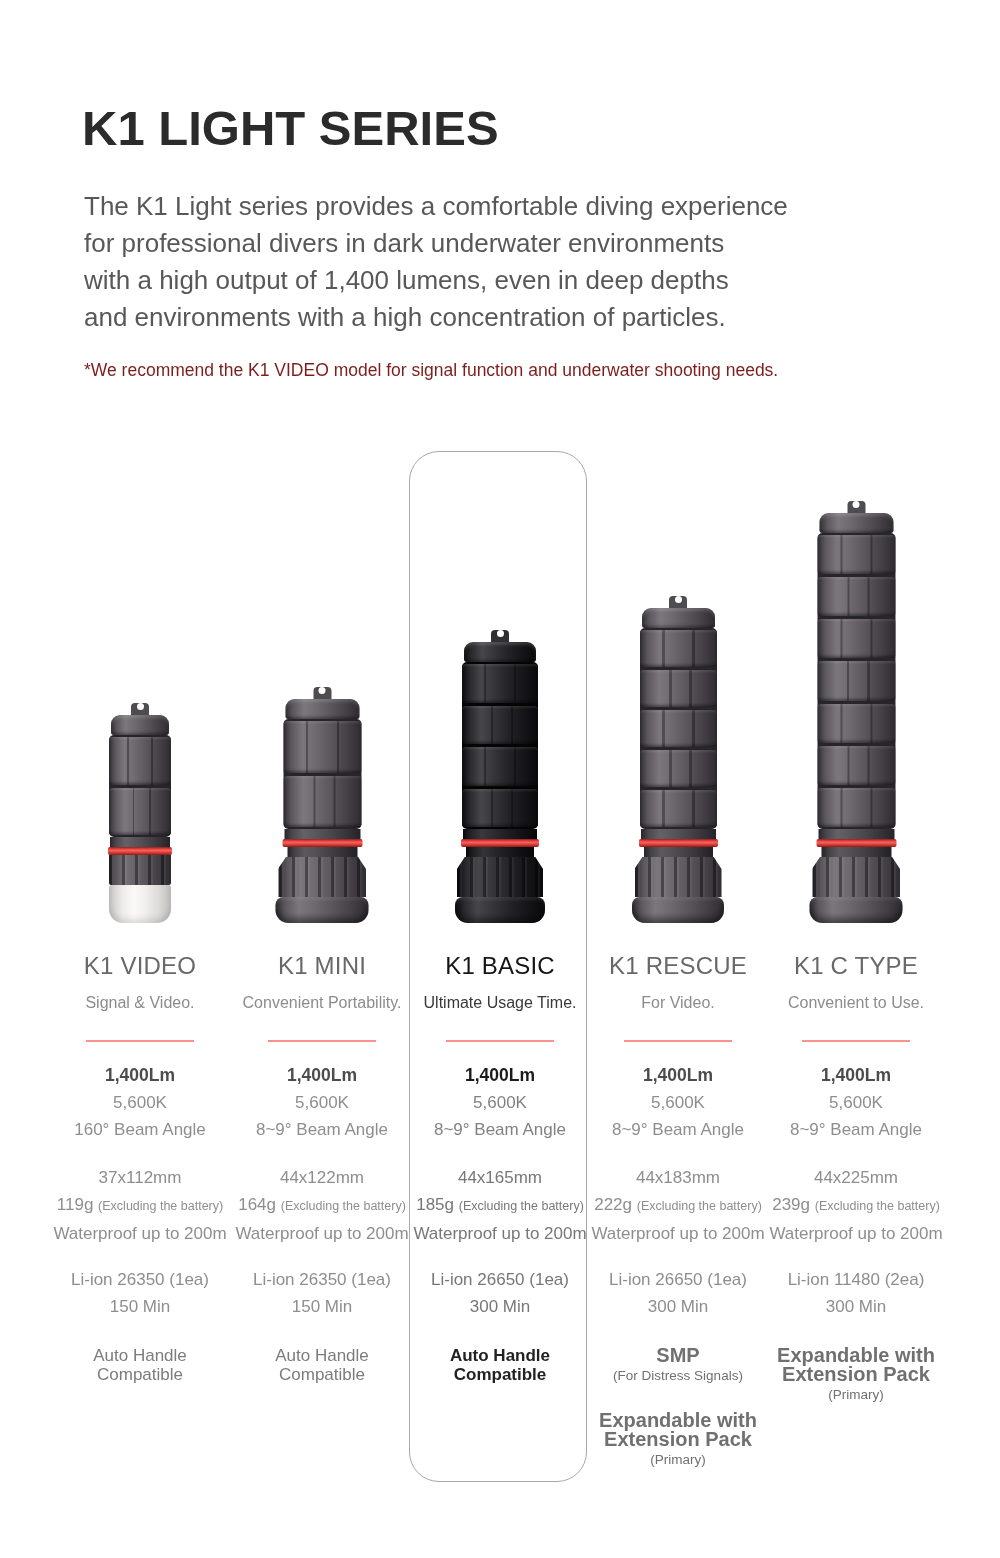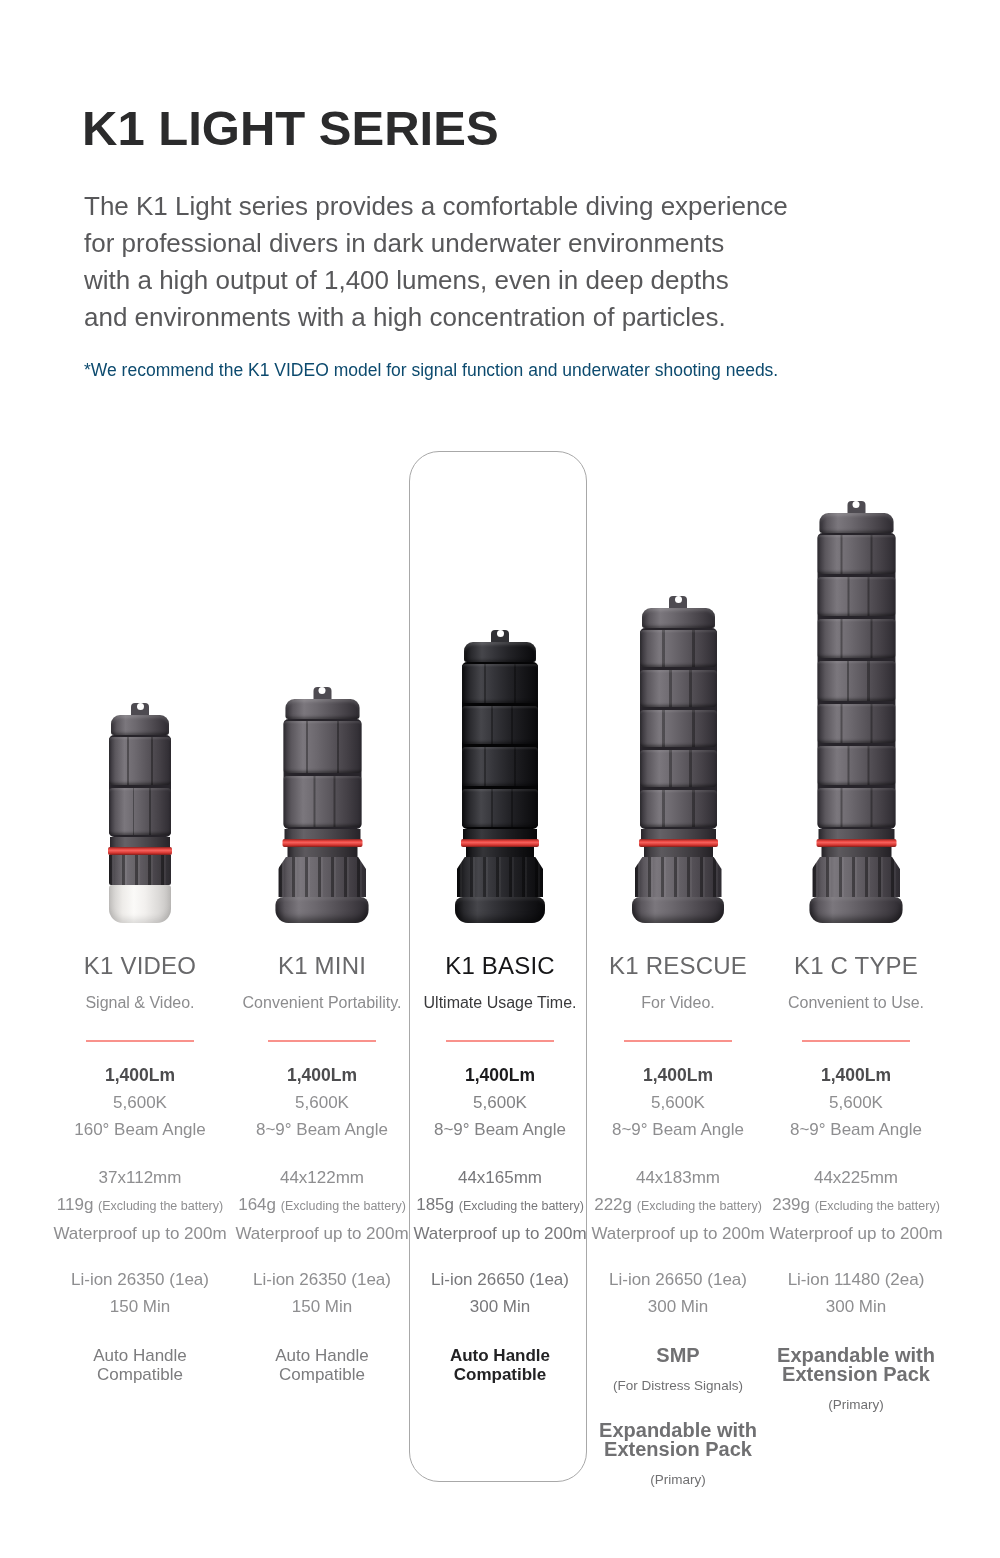--- a/index.html
+++ b/index.html
@@ -3,21 +3,21 @@
 <meta charset="utf-8">
 <style>
   html,body{margin:0;padding:0;background:#fff;}
   body{font-family:"Liberation Sans", sans-serif;}
   .page{position:relative;width:1000px;height:1558px;background:#ffffff;overflow:hidden;}
 
   .h1{position:absolute;left:82px;top:100px;font-size:49px;line-height:56px;font-weight:600;
       color:#2b2b2c;letter-spacing:0;}
   .desc{position:absolute;left:84px;top:188px;width:860px;font-size:26px;line-height:37px;
       color:#58585a;white-space:pre-line;}
-  .note{position:absolute;left:84px;top:360px;font-size:17.5px;color:#0c4a6e;}
+  .note{position:absolute;left:84px;top:360px;font-size:17.5px;color:#7f1d1d;}
 
   .hlbox{position:absolute;left:409px;top:451px;width:178px;height:1031px;
       border:1px solid #a8a8a8;border-radius:30px;box-sizing:border-box;background:transparent;}
 
   .col{position:absolute;top:4px;width:178px;height:100%;text-align:center;}
   .col-0{left:51px;} .col-1{left:233px;} .col-2{left:411px;} .col-3{left:589px;} .col-4{left:767px;}
 
   .flashlight{position:absolute;bottom:642px;left:50%;transform:translateX(-50%);}
 
   .row{position:absolute;left:0;width:100%;}
@@ -25,21 +25,21 @@
   .tagline{top:990px;font-size:16px;color:#8c8c8e;}
   .divider{top:1036px;left:50%;transform:translateX(-50%);width:108px;height:2px;background:#f9928c;}
   .g1{top:1058px;font-size:17px;line-height:27px;color:#8e8e90;}
   .lumens{font-size:17.5px;font-weight:700;color:#4c4c4e;}
   .g2{top:1160px;font-size:17px;line-height:27px;color:#8e8e90;}
   .wnote{font-size:12.5px;}
   .g3{top:1262px;font-size:17px;line-height:27px;color:#8e8e90;}
   .feats{top:1342px;color:#7c7c7e;}
   .feature-group + .feature-group{margin-top:27px;}
   .feat-main{font-size:17px;line-height:19px;}
-  .feat-small{font-size:13.5px;line-height:17px;margin-top:12px;}
+  .feat-small{font-size:13.5px;line-height:17px;margin-top:2px;}
   .alt-feats .feat-main{font-size:20px;font-weight:600;color:#707072;}
   .alt-feats .feat-small{color:#707072;}
 
   .hl .name{color:#151517;font-weight:400;}
   .hl .tagline{color:#39393b;font-weight:500;}
   .hl .lumens{color:#1b1b1d;}
   .hl .g1{color:#828284;}
   .hl .g2,.hl .g3{color:#77777a;}
   .hl .feat-main{font-weight:700;color:#222224;}
 </style>

